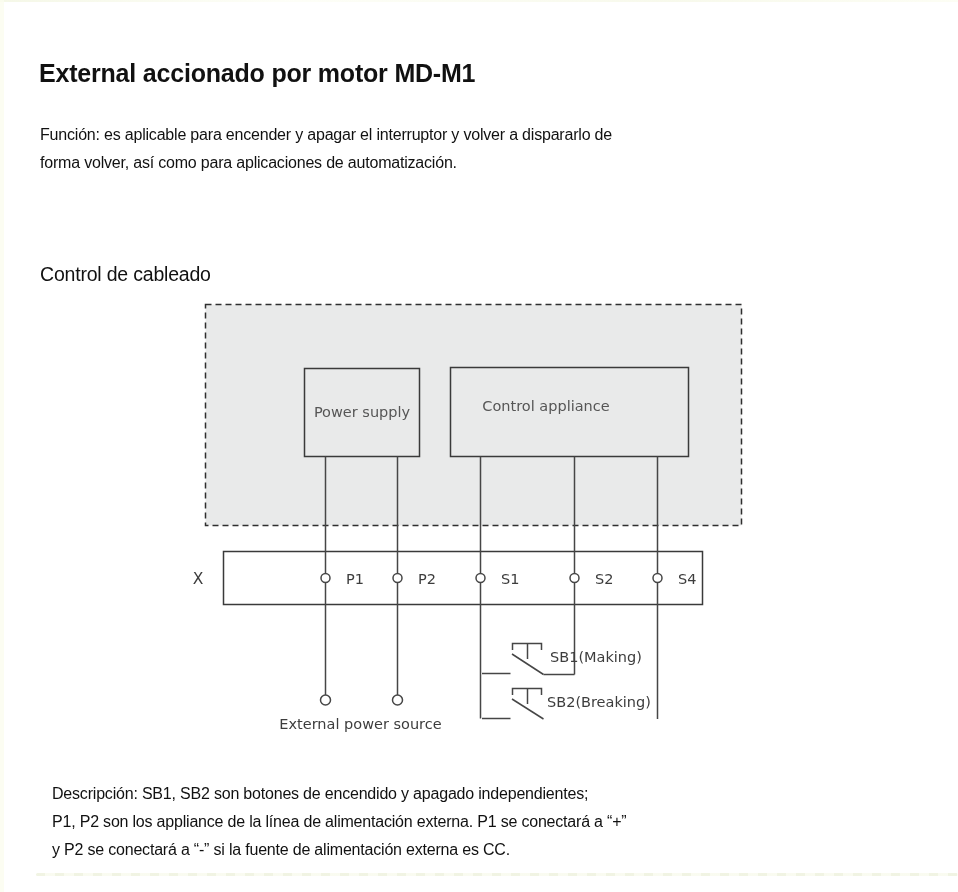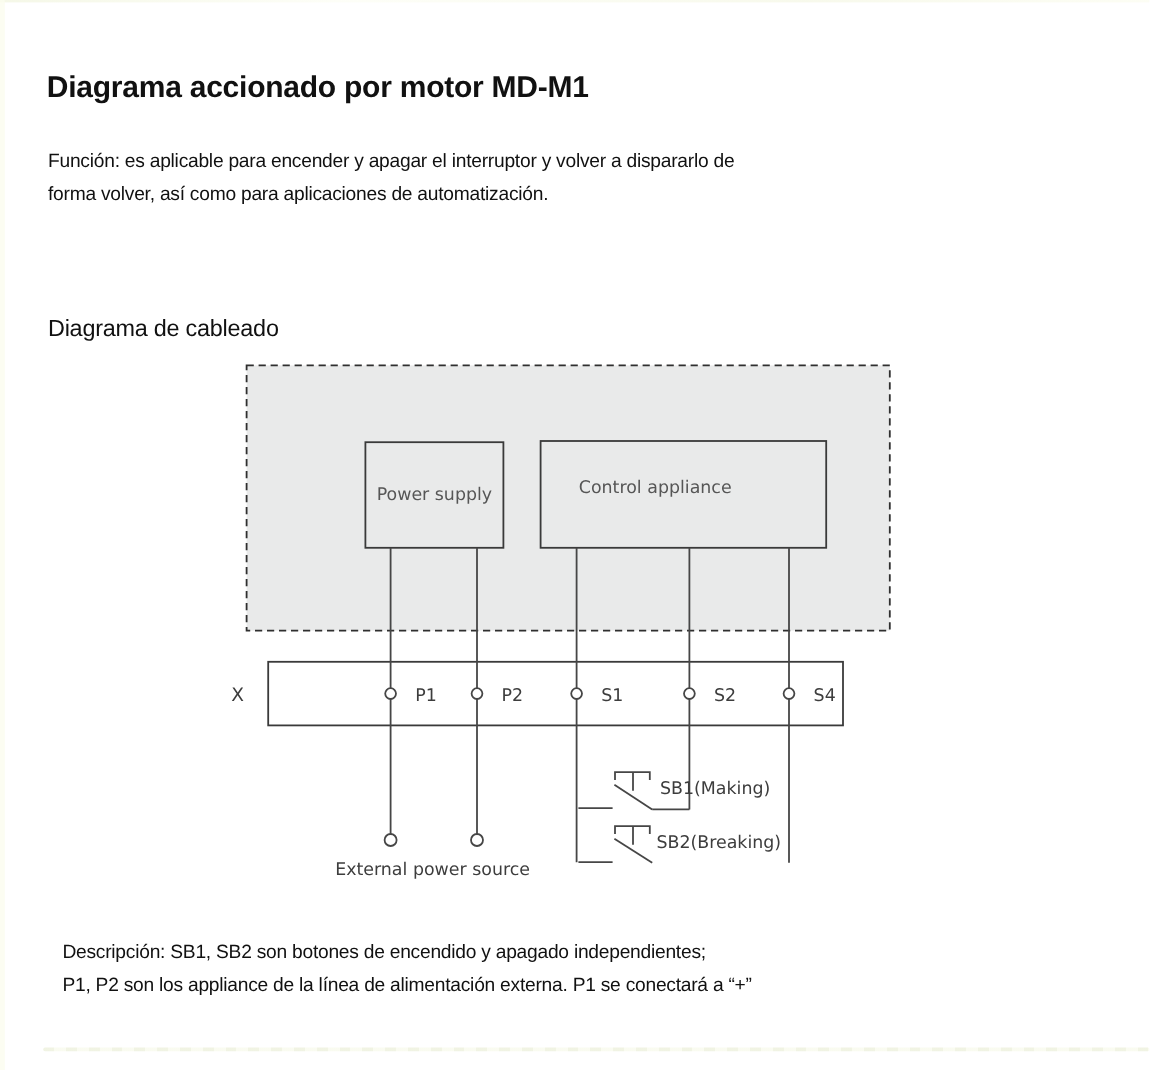--- a/index.html
+++ b/index.html
@@ -32,28 +32,28 @@
   .x-label{font-family:"DejaVu Sans", sans-serif;fill:#3d3d3d;font-size:15.5px;text-anchor:middle;}
   .center-label{text-anchor:middle;}
 </style>
 </head>
 <body>
 
 <div class="tear-top"></div>
 <div class="edge-left-band"></div>
 <div class="tear-bottom"></div>
 
-<h1 class="page-title">Diagrama accionado por motor MD-M1</h1>
+<h1 class="page-title">External accionado por motor MD-M1</h1>
 
 <div class="body-text funcion">
   <div class="line">Función: es aplicable para encender y apagar el interruptor y volver a dispararlo de</div>
   <div class="line">forma volver, así como para aplicaciones de automatización.</div>
 </div>
 
-<div class="diagram-heading">Diagrama de cableado</div>
+<div class="diagram-heading">Control de cableado</div>
 
 <svg class="diagram-svg" width="580" height="455" viewBox="0 0 580 455">
 
   <rect class="dashed-panel" x="25.5" y="9.5" width="536" height="221" fill="#e9eaea"></rect>
 
   <rect class="comp-box" x="124.5" y="73.5" width="115" height="88"></rect>
   <text class="box-label" x="182" y="122">Power supply</text>
 
   <rect class="comp-box" x="270.5" y="72.5" width="238" height="89"></rect>
   <text class="box-label" x="366" y="116">Control appliance</text>
@@ -97,13 +97,14 @@
   <text class="svg-label" x="498" y="289">S4</text>
 
   <circle class="term-circle" cx="145.5" cy="405" r="5"></circle>
   <circle class="term-circle" cx="217.5" cy="405" r="5"></circle>
   <text class="svg-label center-label" x="180.5" y="434">External power source</text>
 </svg>
 
 <div class="body-text descripcion">
   <div class="line">Descripción: SB1, SB2 son botones de encendido y apagado independientes;</div>
   <div class="line">P1, P2 son los appliance de la línea de alimentación externa. P1 se conectará a “+”</div>
+  <div class="line">y P2 se conectará a “-” si la fuente de alimentación externa es CC.</div>
 </div>
 
 </body></html>

